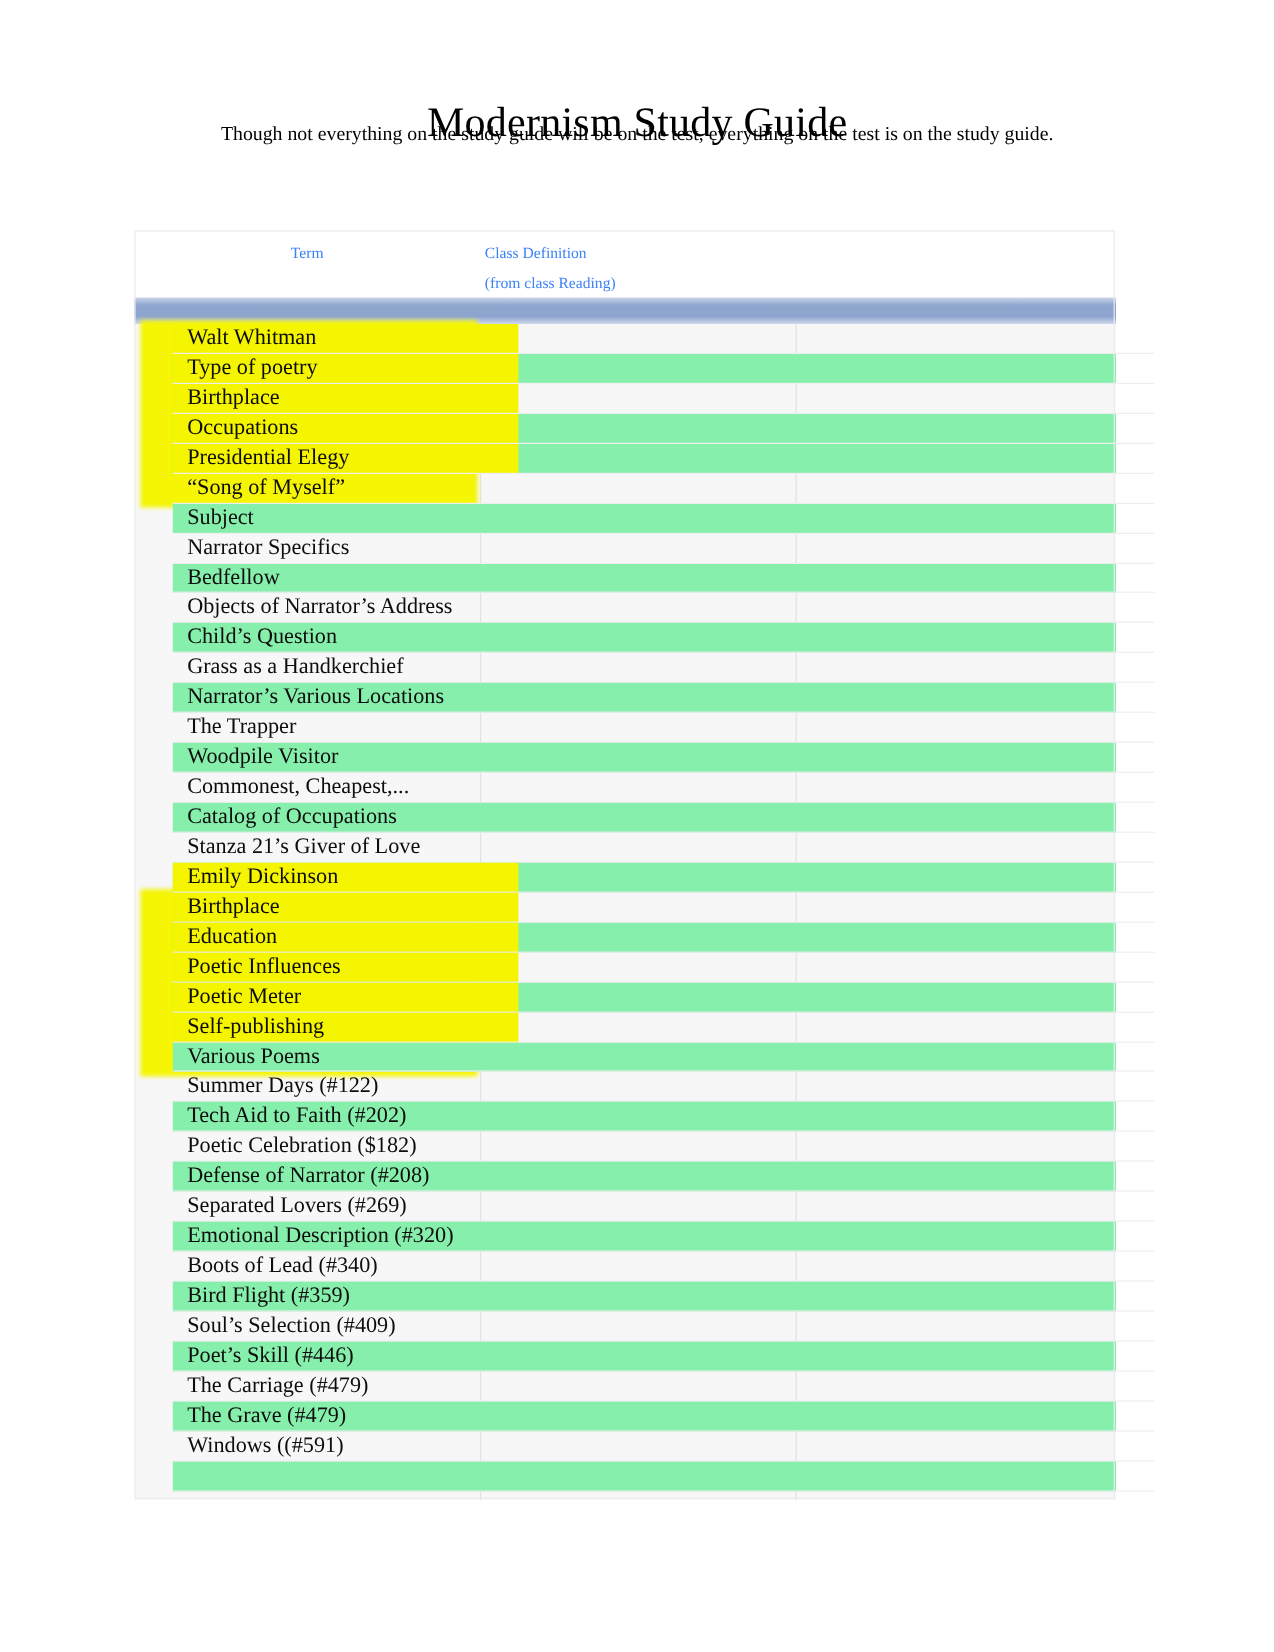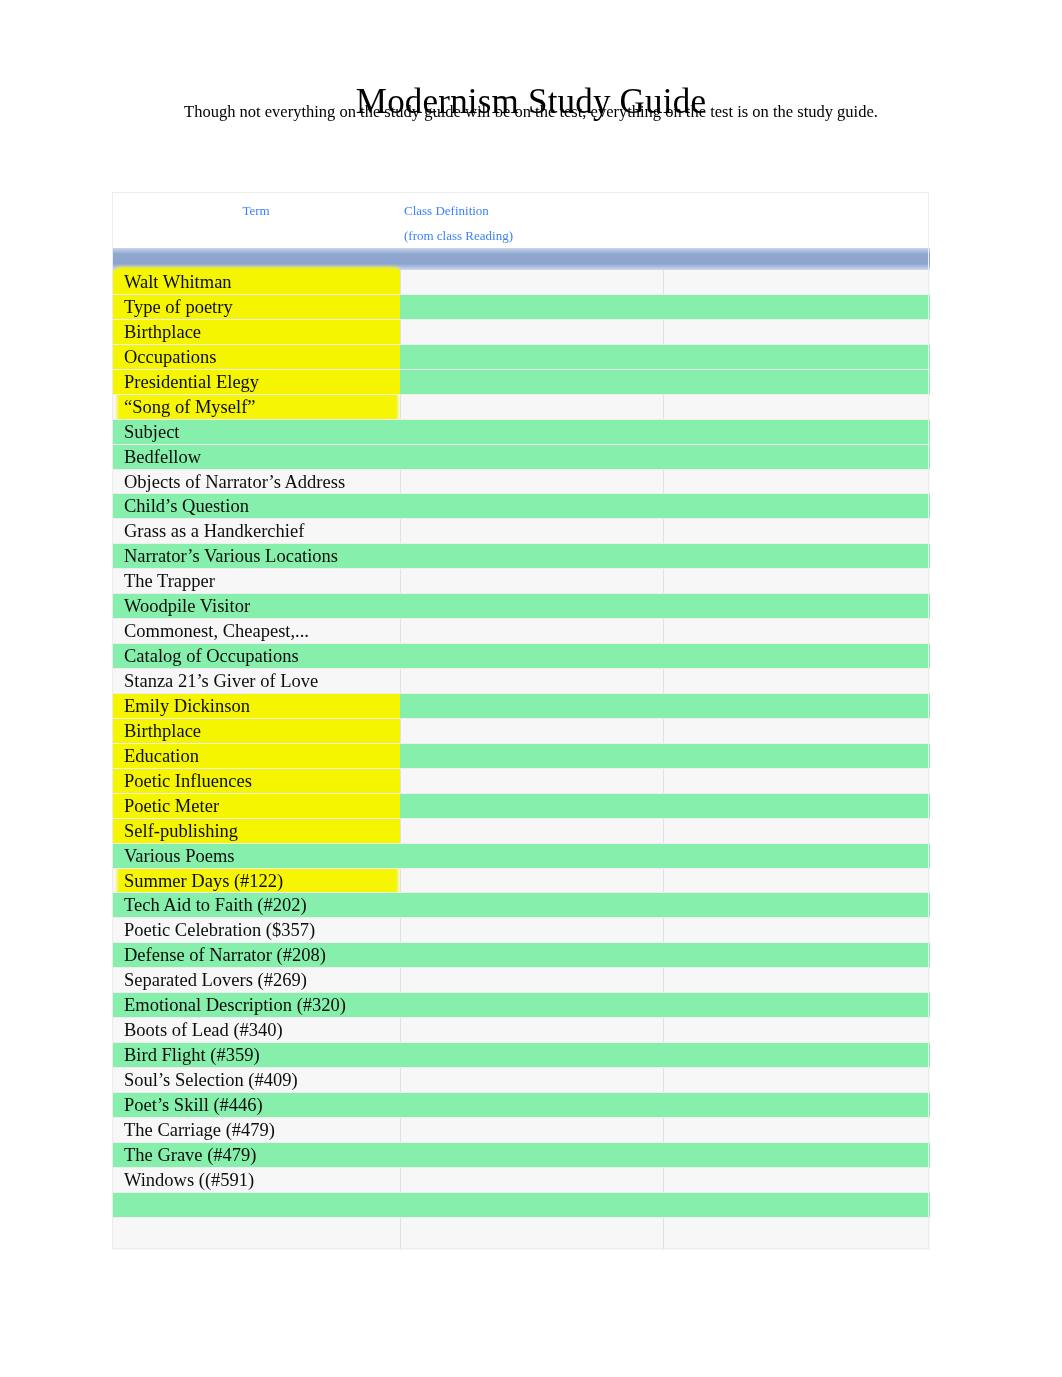--- a/index.html
+++ b/index.html
@@ -140,20 +140,21 @@
   .tbody {
     position: absolute;
     left: 0;
     top: 78px;
     width: 818px;
   }
   .row {
     position: relative;
     height: 24.95px;
     box-sizing: border-box;
+    margin-left: 32px;
   }
   .row .cell-term {
     position: absolute;
     left: 0; top: 0;
     width: 288px;
     height: 24.95px;
     box-sizing: border-box;
   }
   .row .cell-def {
     position: absolute;
@@ -268,20 +269,27 @@
             <div class="cell-def"></div>
             <div class="cell-page"></div>
           </div>
           <div class="row band">
             <div class="cell-term">
               <span class="term-text">Subject</span>
             </div>
             <div class="cell-def"></div>
             <div class="cell-page"></div>
           </div>
+          <div class="row">
+            <div class="cell-term">
+              <span class="term-text">Narrator Specifics</span>
+            </div>
+            <div class="cell-def"></div>
+            <div class="cell-page"></div>
+          </div>
           <div class="row band">
             <div class="cell-term">
               <span class="term-text">Bedfellow</span>
             </div>
             <div class="cell-def"></div>
             <div class="cell-page"></div>
           </div>
           <div class="row">
             <div class="cell-term">
               <span class="term-text">Objects of Narrator’s Address</span>
@@ -391,21 +399,21 @@
           </div>
           <div class="row band">
             <div class="cell-term">
               <span class="term-text">Tech Aid to Faith (#202)</span>
             </div>
             <div class="cell-def"></div>
             <div class="cell-page"></div>
           </div>
           <div class="row">
             <div class="cell-term">
-              <span class="term-text">Poetic Celebration ($357)</span>
+              <span class="term-text">Poetic Celebration ($182)</span>
             </div>
             <div class="cell-def"></div>
             <div class="cell-page"></div>
           </div>
           <div class="row band">
             <div class="cell-term">
               <span class="term-text">Defense of Narrator (#208)</span>
             </div>
             <div class="cell-def"></div>
             <div class="cell-page"></div>

